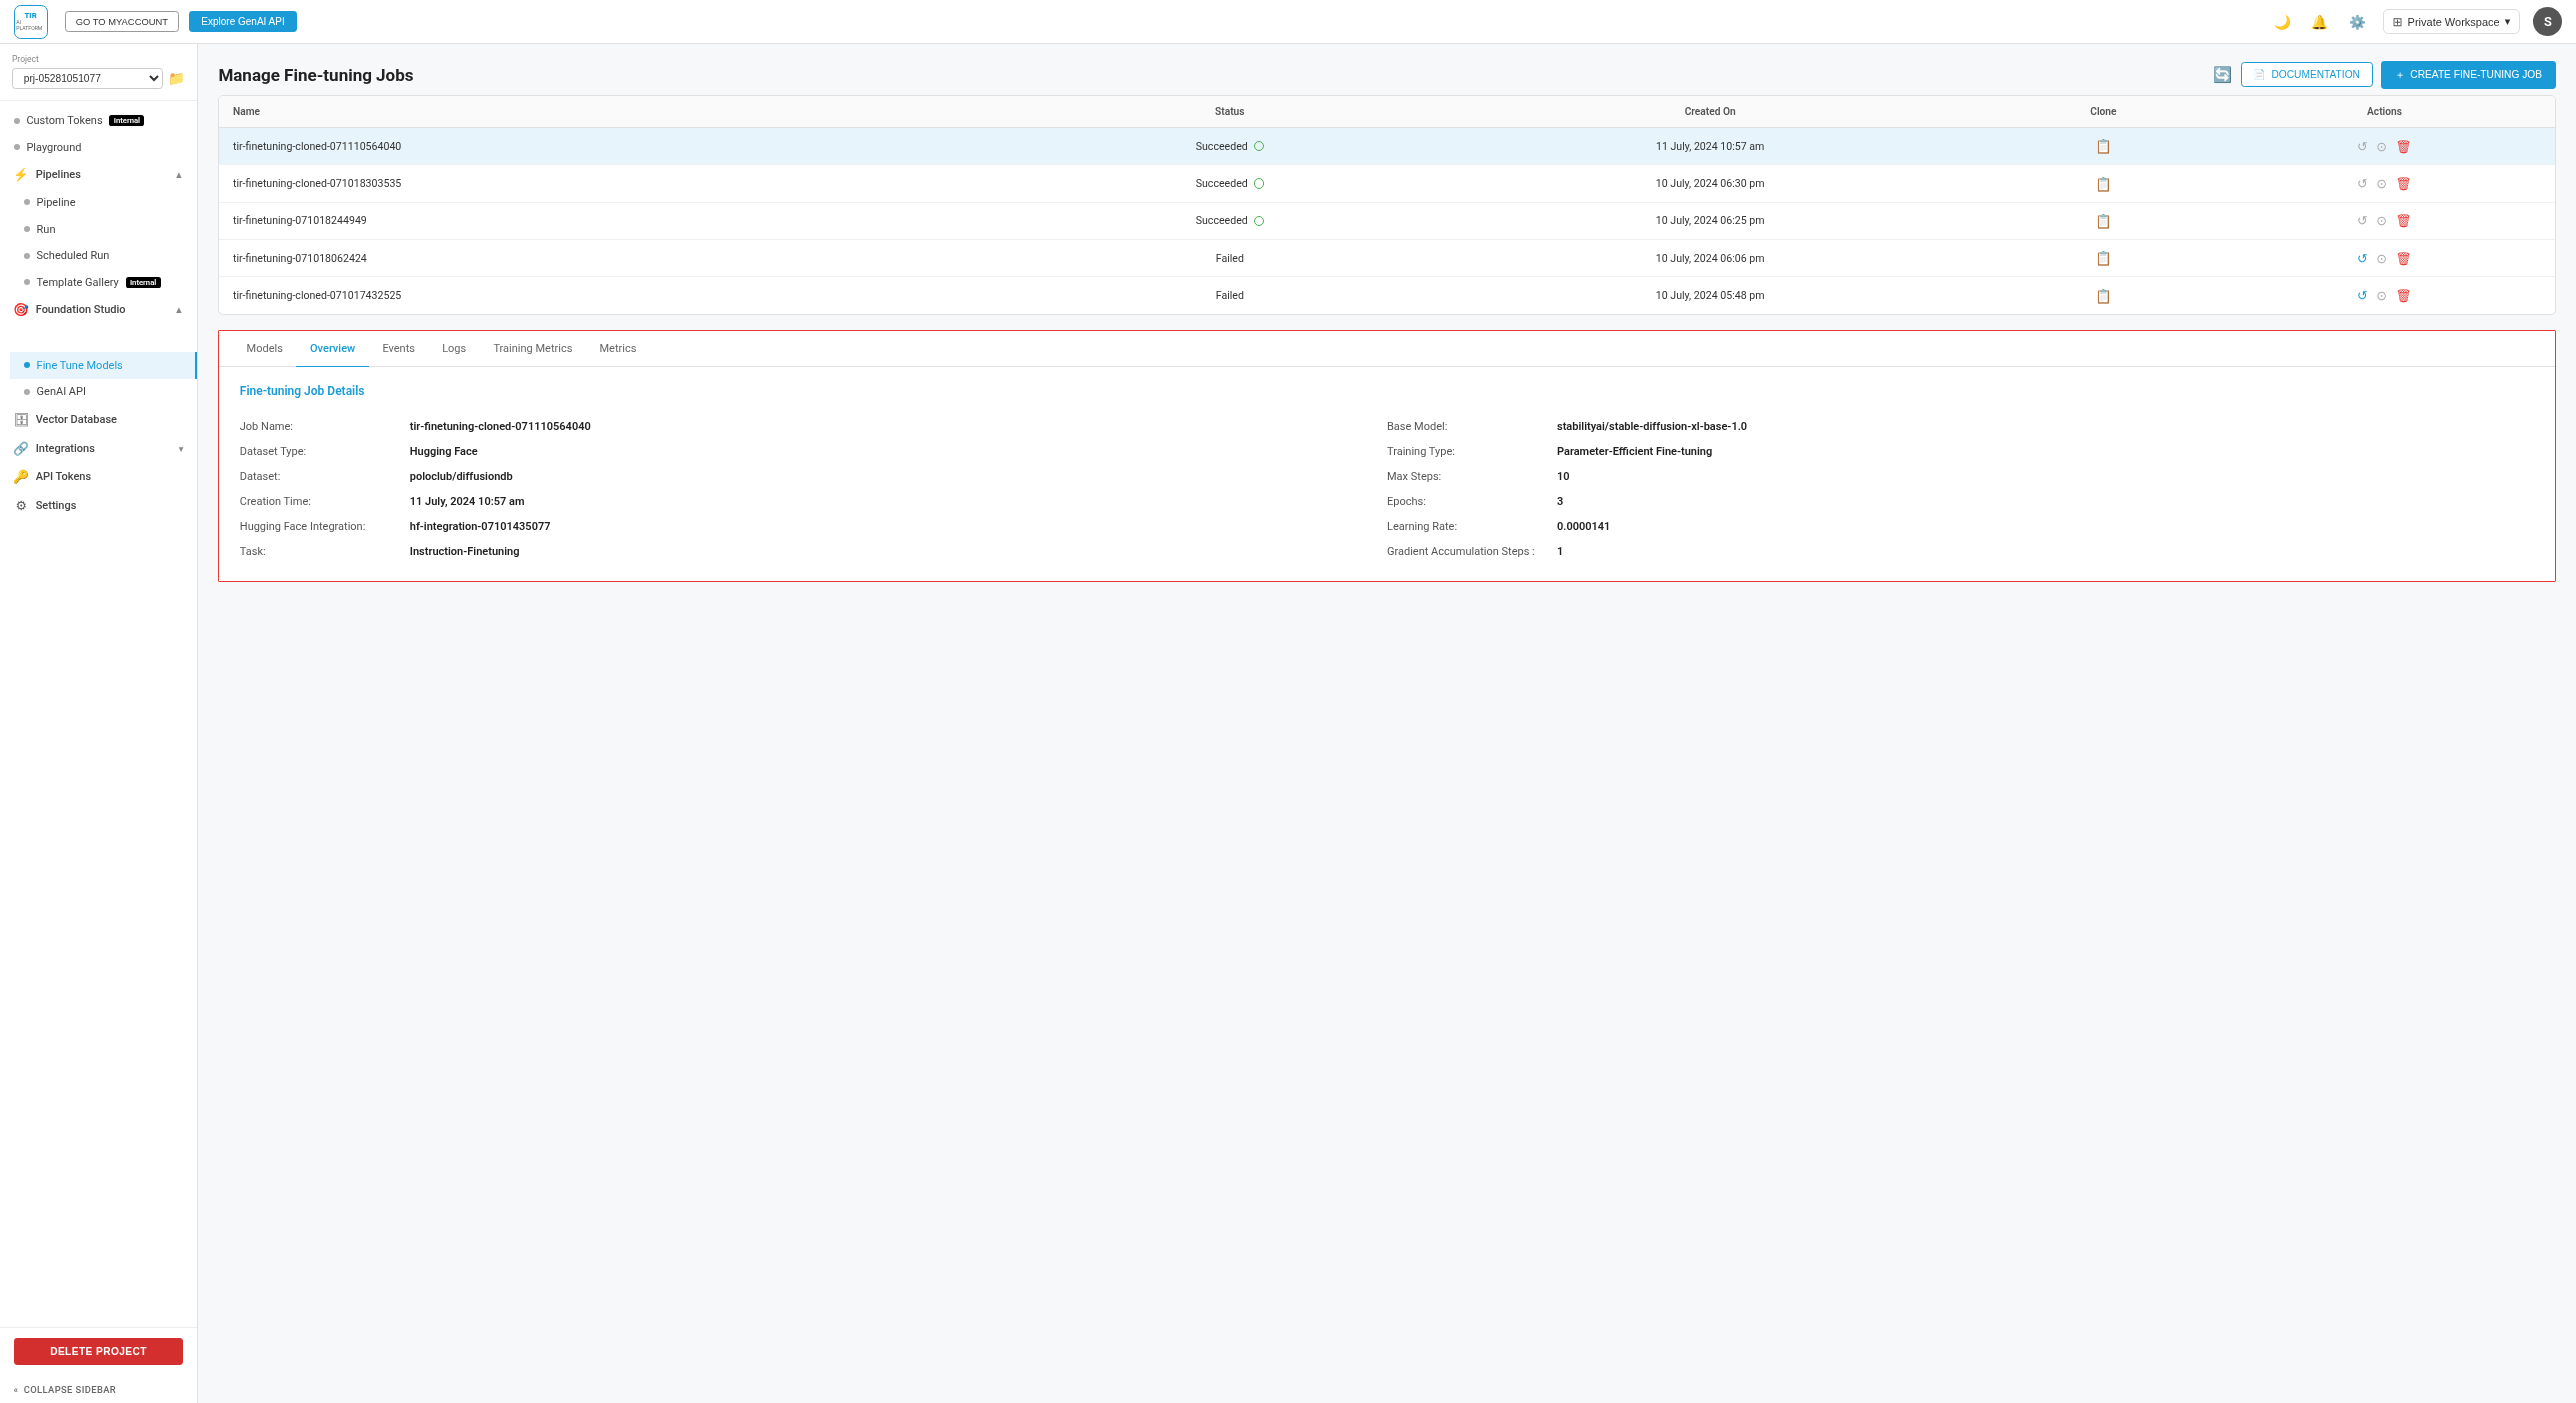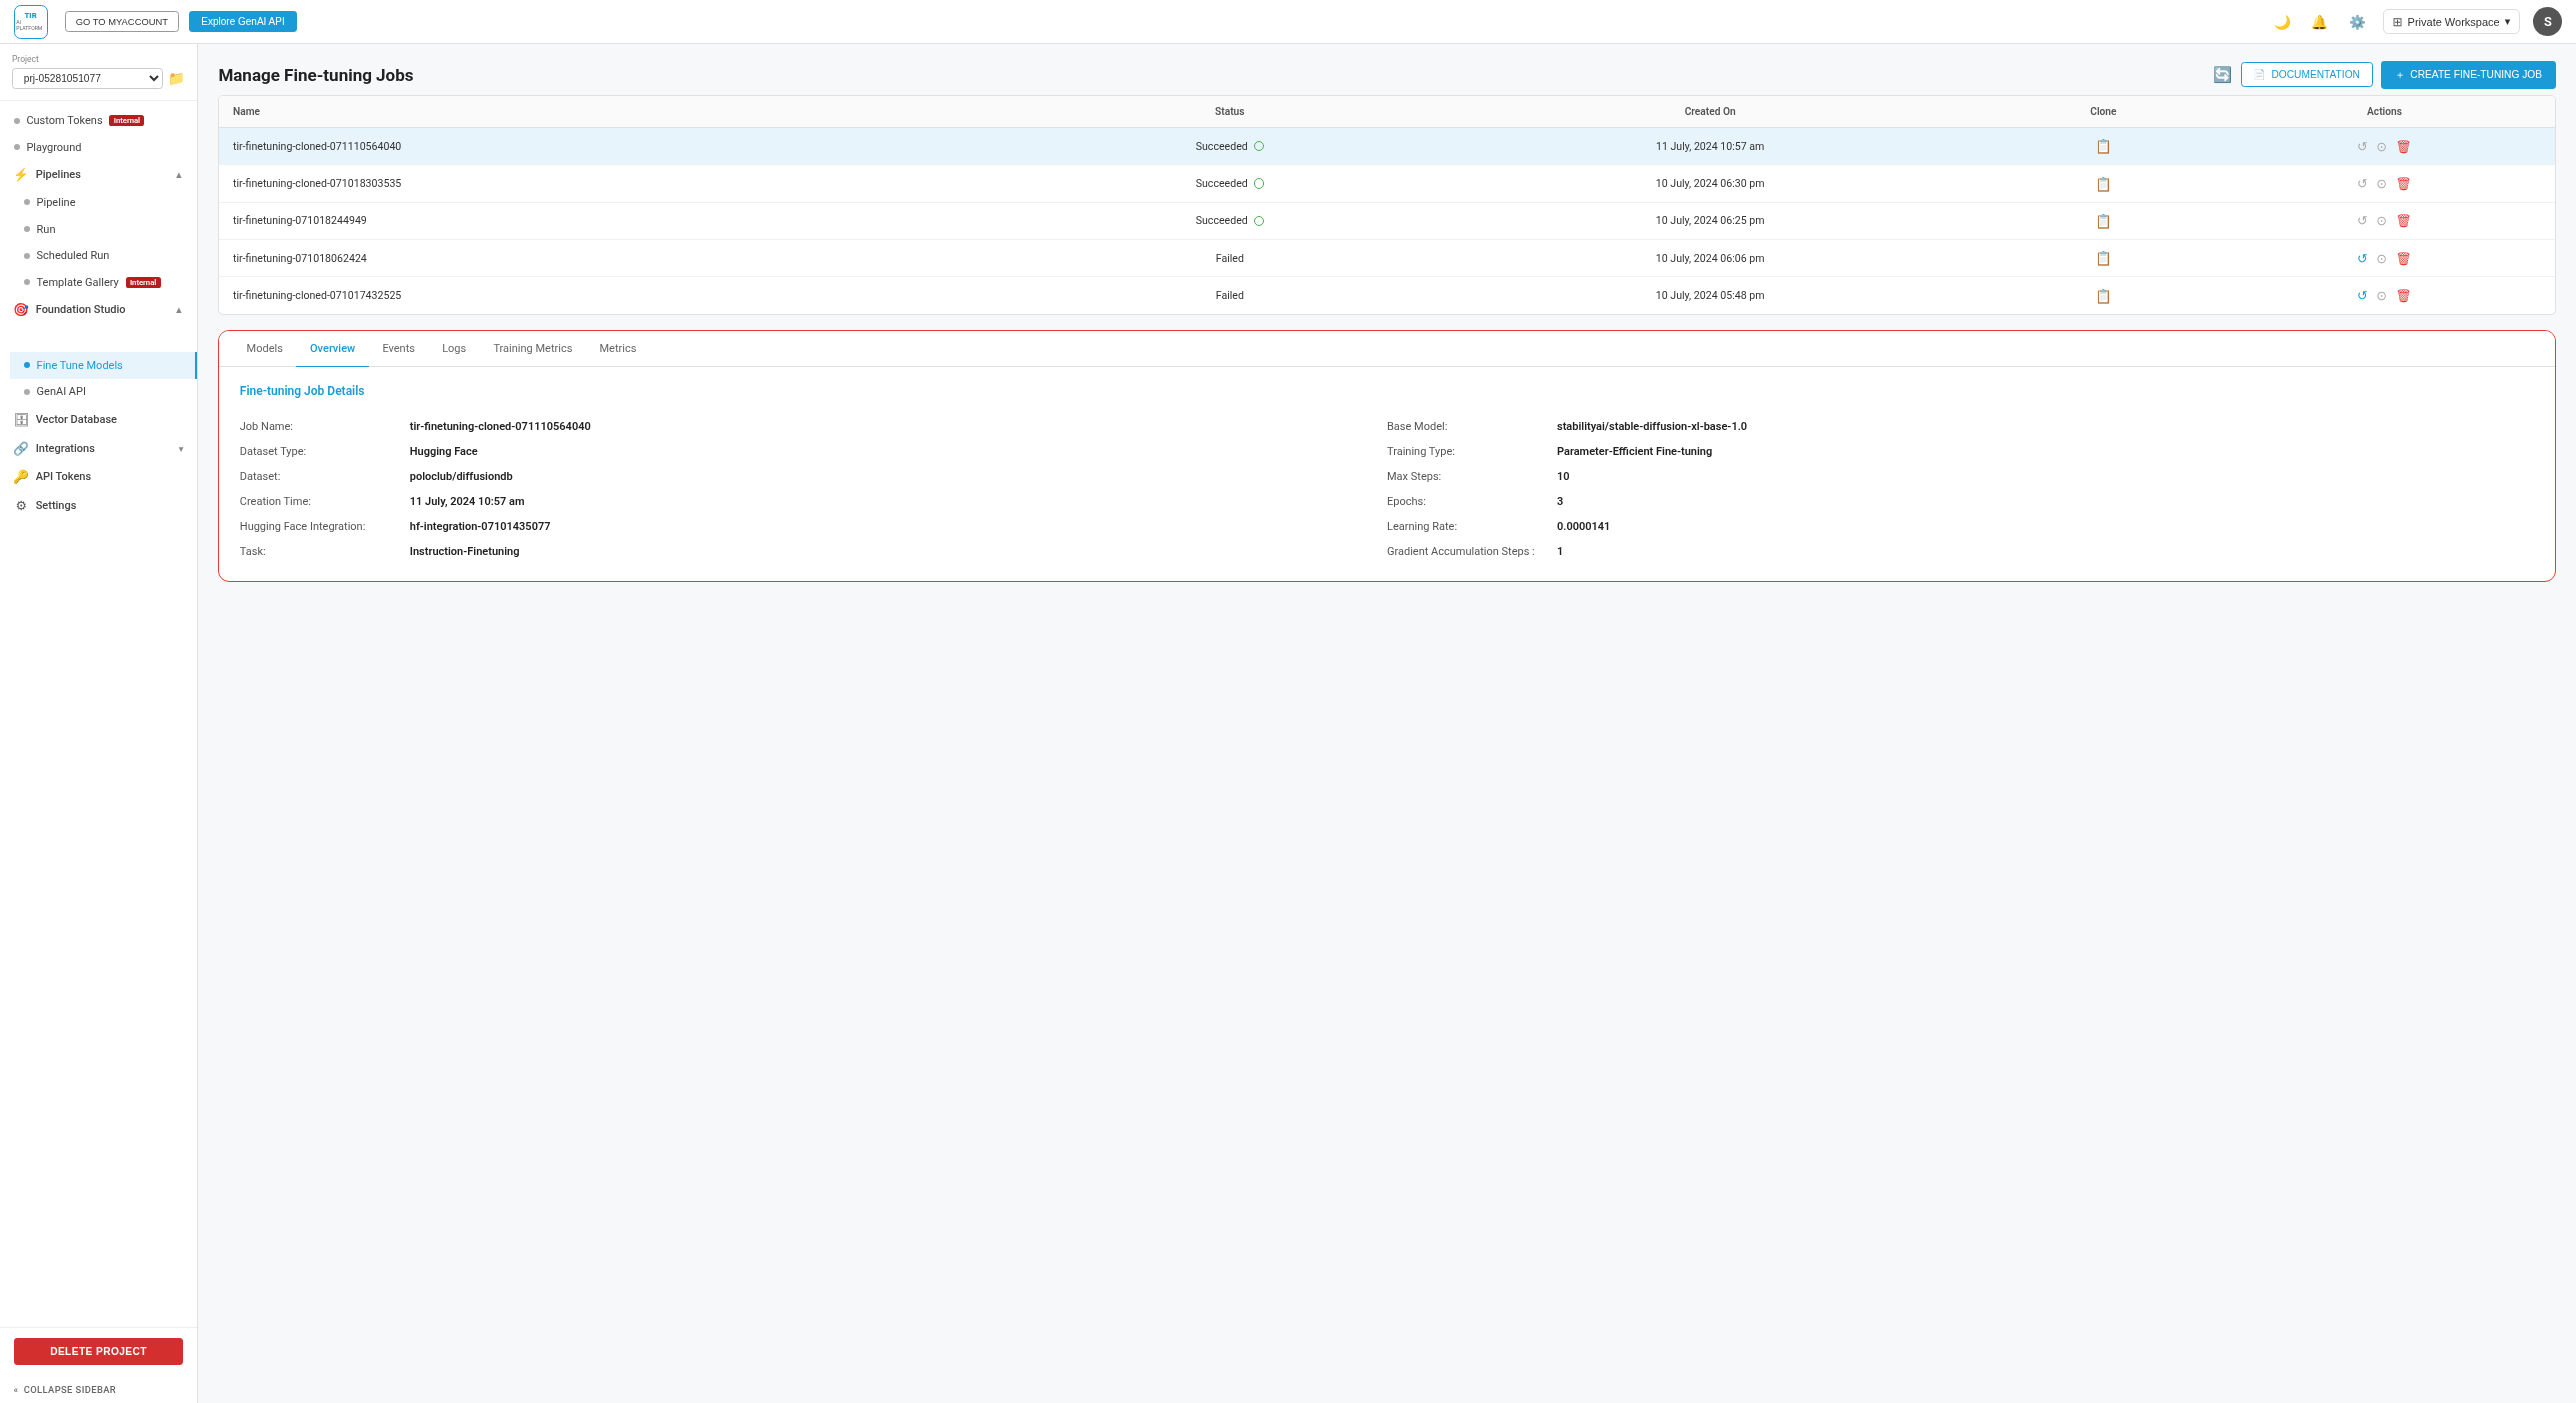--- a/index.html
+++ b/index.html
@@ -28,21 +28,21 @@
     .project-label { font-size: 8.5px; color: #888; margin-bottom: 3.4px; }
     .project-select-row { display: flex; align-items: center; gap: 5.1px; }
     .project-select { border: 0.9px solid #ccc; border-radius: 3.4px; padding: 3.4px 6.8px; font-size: 10.2px; color: #333; background: #fff; flex: 1; cursor: pointer; }
     .folder-icon { color: #1a9bd7; font-size: 13.6px; cursor: pointer; }
 
     .sidebar-nav { flex: 1; padding: 6.8px 0; overflow-y: auto; }
     .nav-item { display: flex; align-items: center; gap: 6.8px; padding: 6.8px 13.6px; cursor: pointer; color: #444; font-size: 11px; border-radius: 0; position: relative; }
     .nav-item.active { color: #1a9bd7; background: #e8f4fb; border-right: 2.6px solid #1a9bd7; margin-top: 28px; }
     .nav-item .dot { width: 6px; height: 6px; background: #aaa; border-radius: 50%; flex-shrink: 0; }
     .nav-item.active .dot { background: #1a9bd7; }
-    .badge-internal { background: #b91c1c; color: #fff; font-size: 7.7px; padding: 0.9px 4.3px; border-radius: 2.6px; font-weight: 600; }
+    .badge-internal { background: #000000; color: #fff; font-size: 7.7px; padding: 0.9px 4.3px; border-radius: 2.6px; font-weight: 600; }
     .nav-section { display: flex; align-items: center; gap: 6.8px; padding: 6.8px 13.6px; cursor: pointer; color: #444; font-size: 11px; font-weight: 500; }
     .nav-section .section-icon { font-size: 12.8px; color: #555; width: 15.3px; text-align: center; }
     .nav-section .chevron { margin-left: auto; font-size: 9.4px; color: #888; }
     .nav-sub { padding-left: 10.2px; }
 
     .sidebar-bottom { padding: 10.2px 13.6px; border-top: 0.9px solid #eee; }
     .delete-project-btn { width: 100%; background: #d32f2f; color: #fff; border: none; padding: 7.7px; border-radius: 3.4px; font-size: 10.2px; font-weight: 600; cursor: pointer; letter-spacing: 0.4px; }
     .collapse-sidebar { display: flex; align-items: center; gap: 5.1px; padding: 8.5px 13.6px; color: #666; font-size: 9.4px; cursor: pointer; font-weight: 500; letter-spacing: 0.4px; }
 
     
@@ -75,21 +75,21 @@
     .clone-icon { color: #1a9bd7; font-size: 13.6px; cursor: pointer; }
 
     
     .pagination-row { display: flex; align-items: center; justify-content: flex-end; padding: 8.5px 13.6px; gap: 10.2px; font-size: 10.2px; color: #555; }
     .pagination-select { border: 0.9px solid #ccc; border-radius: 3.4px; padding: 2.6px 5.1px; font-size: 10.2px; }
     .pagination-nav { display: flex; gap: 3.4px; }
     .pag-btn { background: none; border: none; cursor: pointer; color: #555; font-size: 13.6px; padding: 1.7px 5.1px; }
     .pag-btn:disabled { color: #ccc; cursor: default; }
 
     
-    .detail-panel { background: #fff; border: 1.7px solid #e53935; border-radius: 11px; overflow: hidden; }
+    .detail-panel { background: #fff; border: 1.7px solid #e53935; border-radius: 1px; overflow: hidden; }
     .detail-tabs { display: flex; align-items: center; border-bottom: 0.9px solid #e0e0e0; padding: 0 13.6px; background: #fff; }
     .detail-tab { padding: 11px 13.6px; font-size: 11px; color: #666; cursor: pointer; border-bottom: 1.7px solid transparent; margin-bottom: -0.9px; }
     .detail-tab.active { color: #1a9bd7; border-bottom: 1.7px solid #1a9bd7; font-weight: 500; }
 
     .detail-content { padding: 17px 20.4px; }
     .detail-section-title { color: #1a9bd7; font-size: 12px; font-weight: 600; margin-bottom: 15.3px; }
     .detail-grid { display: grid; grid-template-columns: 1fr 1fr; gap: 0; }
     .detail-row { display: flex; align-items: baseline; padding: 6px 0; }
     .detail-label { color: #555; font-size: 11px; min-width: 170px; }
     .detail-value { color: #222; font-size: 11px; font-weight: 600; }

